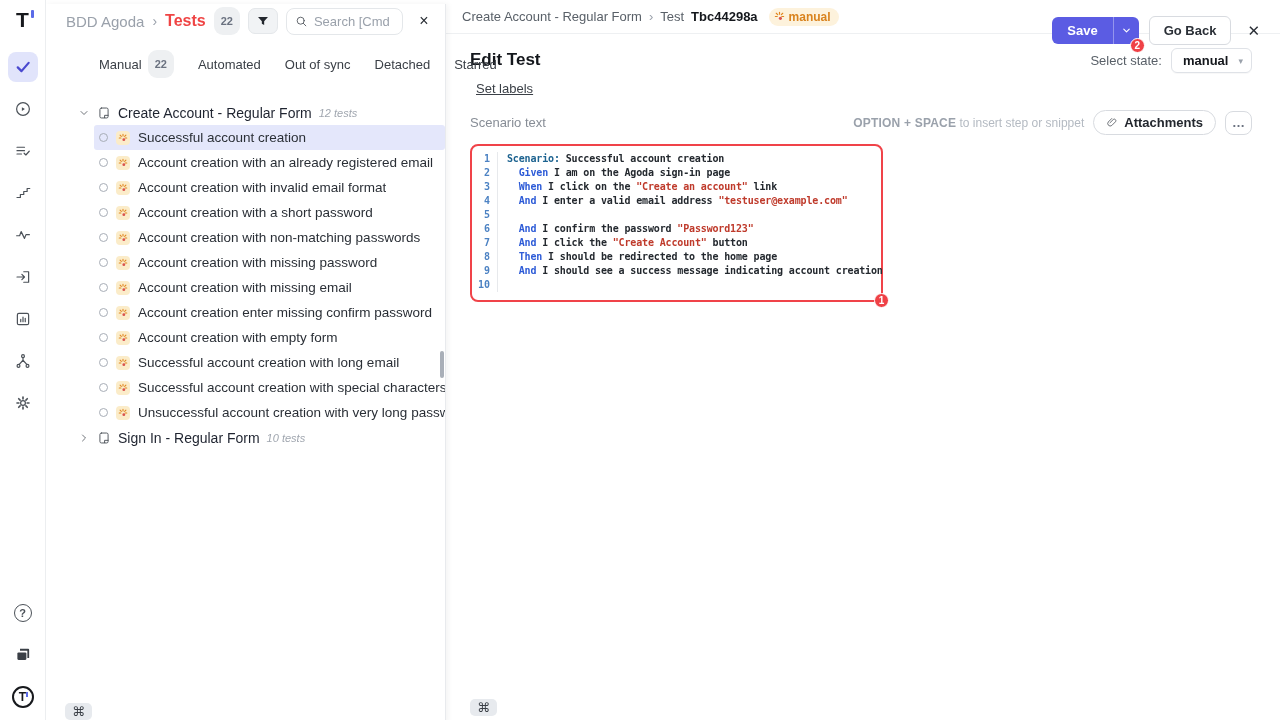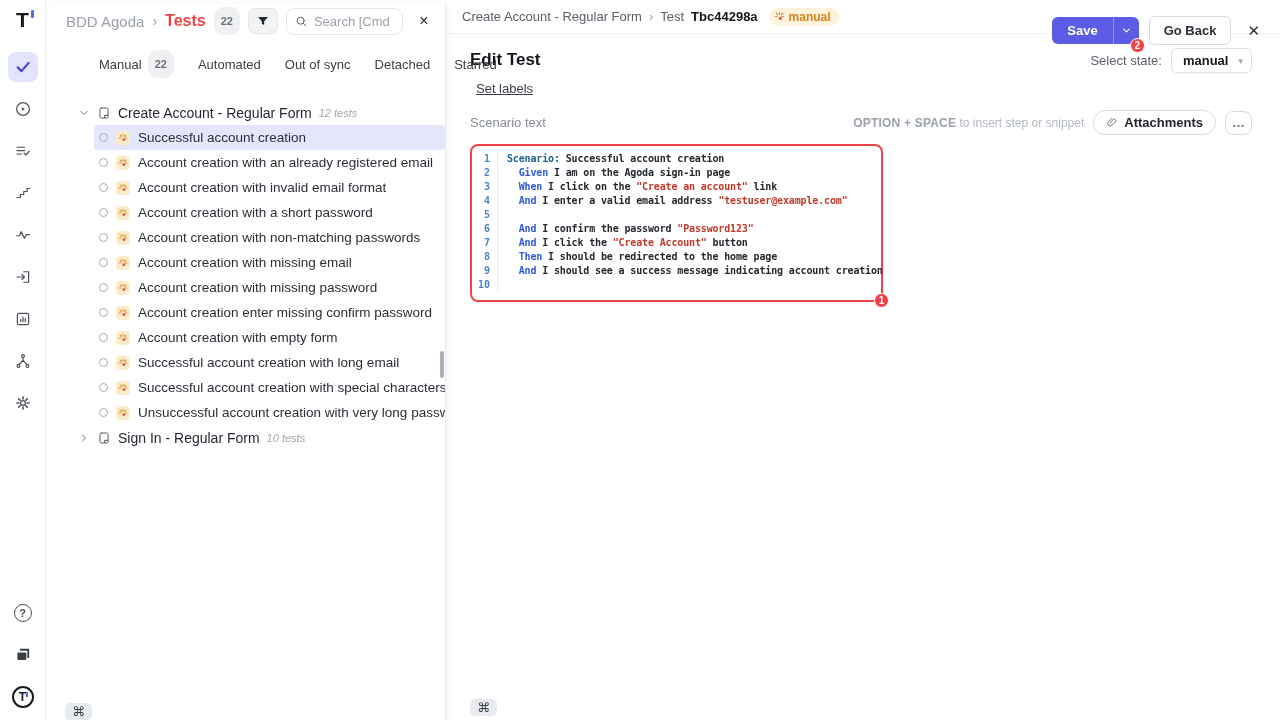--- a/index.html
+++ b/index.html
@@ -302,33 +302,33 @@
         <div class="test-row">
           <span class="state-circle"></span>
           <span class="manual-chip">
             <svg width="10" height="10" viewBox="0 0 24 24">
               <g stroke="#e0861f" stroke-width="2.6" stroke-linecap="round">
                 <path d="M5 5l3 3M12 3v4M19 5l-3 3M3 12h4M21 12h-4"></path>
               </g>
               <circle cx="14" cy="16" r="3.4" fill="#d9534f"></circle>
             </svg>
           </span>
+          <span class="test-name">Account creation with missing password</span>
+        </div>
+        <div class="test-row">
+          <span class="state-circle"></span>
+          <span class="manual-chip">
+            <svg width="10" height="10" viewBox="0 0 24 24">
+              <g stroke="#e0861f" stroke-width="2.6" stroke-linecap="round">
+                <path d="M5 5l3 3M12 3v4M19 5l-3 3M3 12h4M21 12h-4"></path>
+              </g>
+              <circle cx="14" cy="16" r="3.4" fill="#d9534f"></circle>
+            </svg>
+          </span>
           <span class="test-name">Account creation with missing email</span>
-        </div>
-        <div class="test-row">
-          <span class="state-circle"></span>
-          <span class="manual-chip">
-            <svg width="10" height="10" viewBox="0 0 24 24">
-              <g stroke="#e0861f" stroke-width="2.6" stroke-linecap="round">
-                <path d="M5 5l3 3M12 3v4M19 5l-3 3M3 12h4M21 12h-4"></path>
-              </g>
-              <circle cx="14" cy="16" r="3.4" fill="#d9534f"></circle>
-            </svg>
-          </span>
-          <span class="test-name">Account creation with missing password</span>
         </div>
         <div class="test-row">
           <span class="state-circle"></span>
           <span class="manual-chip">
             <svg width="10" height="10" viewBox="0 0 24 24">
               <g stroke="#e0861f" stroke-width="2.6" stroke-linecap="round">
                 <path d="M5 5l3 3M12 3v4M19 5l-3 3M3 12h4M21 12h-4"></path>
               </g>
               <circle cx="14" cy="16" r="3.4" fill="#d9534f"></circle>
             </svg>

